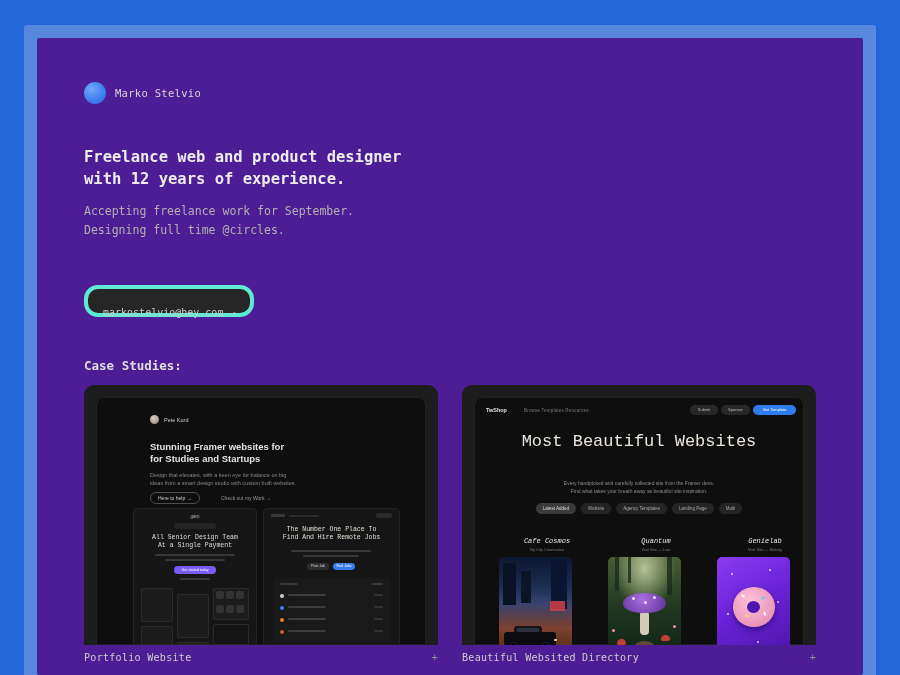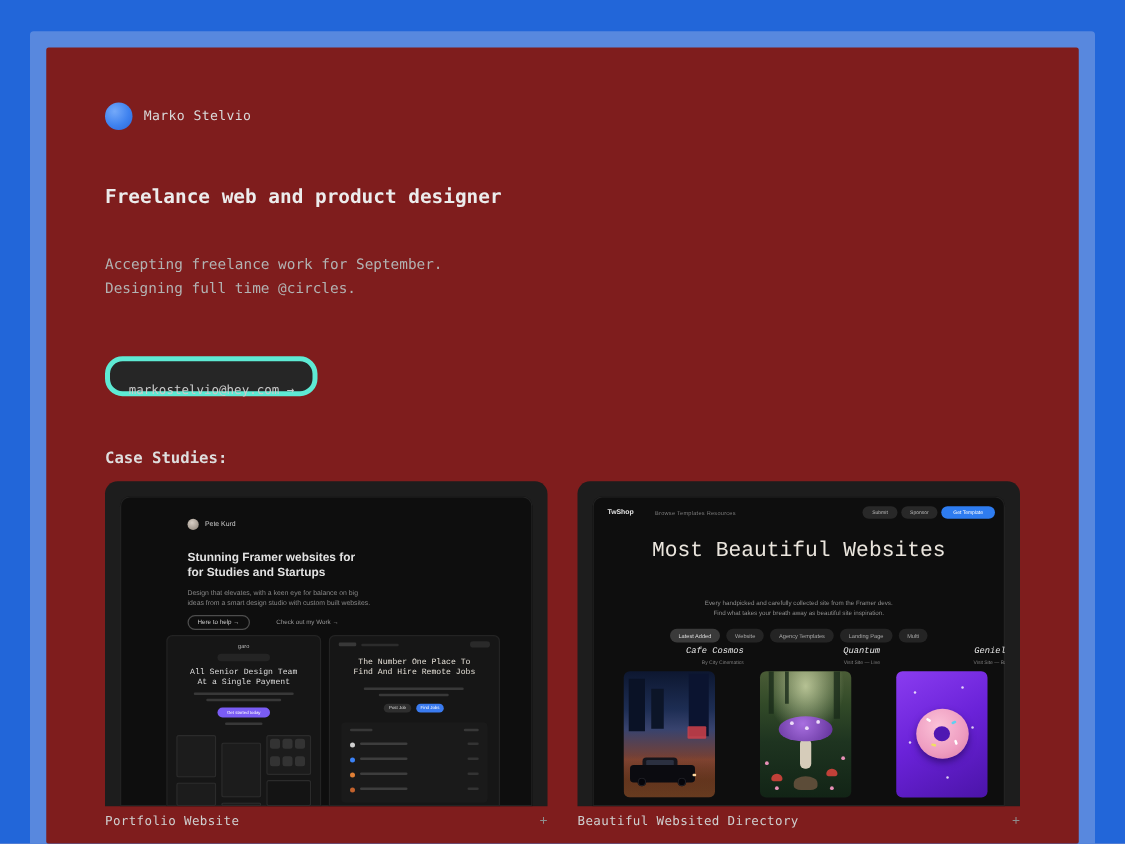--- a/index.html
+++ b/index.html
@@ -1,20 +1,20 @@
 <!DOCTYPE html>
 <html><head>
 <meta charset="utf-8">
 <style>
   * { margin:0; padding:0; box-sizing:border-box; }
   html,body { width:900px; height:675px; overflow:hidden; }
   body { font-family:"DejaVu Sans Mono","Liberation Mono",monospace; }
   #stage { position:absolute; width:900px; height:675px; background:#2266d9; overflow:hidden; }
   #frame-ring { position:absolute; left:24px; top:25px; width:852px; height:660px; background:#5888de; border-radius:3px; }
-  #panel { position:absolute; left:37px; top:38px; width:826px; height:637px; background:#7f1d1d; border-radius:2px; }
+  #panel { position:absolute; left:37px; top:38px; width:826px; height:637px; background:#4c1d95; border-radius:2px; }
 
   .abs { position:absolute; }
 
   
   #avatar { left:47px; top:44px; width:22px; height:22px; border-radius:50%;
             background:radial-gradient(circle at 35% 32%, #74a9f9 0%, #3f82ef 55%, #2a66d8 100%); }
   #profile-name { left:78px; top:49px; font-size:10.5px; color:#d9d9d9; letter-spacing:.3px; }
   #headline { left:47px; top:108px; font-size:15.5px; font-weight:700; color:#ececec; line-height:22px; }
   #status { left:47px; top:164px; font-size:11.5px; color:#b2b2b2; line-height:19px; }
   .pill-btn { position:absolute; height:26px; line-height:24px; padding:12px 15px; border-radius:14px;
@@ -79,21 +79,21 @@
   #dir-submit { right:86px; width:28px; }
   #dir-sponsor { right:54px; width:29px; }
   #dir-template { position:absolute; right:8px; top:8px; width:43px; height:10px; line-height:10px; text-align:center;
                   border-radius:6px; background:#2e7cf0; font-size:4px; color:#fff; }
   #dir-title { top:34px; width:100%; text-align:center; font-size:17px; line-height:21px; color:#eae5dd; }
   #dir-desc { top:82px; width:100%; text-align:center; font-size:5px; line-height:8px; color:#8d8d8d; }
   #dir-filters { top:106px; width:100%; display:flex; justify-content:center; gap:5px; }
   .filter-pill { height:11px; line-height:11px; padding:0 7px; border-radius:6px; background:#242424;
                  font-size:4.5px; color:#a8a8a8; }
   .filter-pill.active { background:#3a3a3a; color:#ddd; }
-  .poster-col { position:absolute; top:120px; width:96px; text-align:right; }
+  .poster-col { position:absolute; top:140px; width:96px; text-align:center; }
   #poster-1 { left:25px; } #poster-2 { left:134px; } #poster-3 { left:243px; }
   .poster-title { font-size:7px; font-style:italic; color:#e8e8e8; }
   .poster-sub { font-size:4px; color:#7d7d7d; margin-top:2px; }
   .poster-img { position:relative; margin-top:5px; width:73px; height:101px; border-radius:5px; overflow:hidden; }
 
   
   #art-city { background:linear-gradient(180deg,#0d1730 0%,#1d2d53 30%,#38436e 46%,#7a4030 70%,#3c1f16 86%,#171010 100%); }
   #art-city .bldg1 { position:absolute; left:4px; top:6px; width:13px; height:42px; background:#0a1226; }
   #art-city .bldg2 { position:absolute; right:5px; top:2px; width:16px; height:50px; background:#0b1430; }
   #art-city .bldg3 { position:absolute; left:22px; top:14px; width:10px; height:32px; background:#0c1528; }
@@ -145,20 +145,21 @@
 <body>
 
 <div id="stage">
   <div id="frame-ring"></div>
   <div id="panel">
 
     <div class="abs" id="avatar"></div>
     <div class="abs" id="profile-name">Marko Stelvio</div>
     <div class="abs" id="headline">
       <div>Freelance web and product designer</div>
+      <div>with 12 years of experience.</div>
     </div>
     <div class="abs" id="status">
       <div>Accepting freelance work for September.</div>
       <div>Designing full time @circles.</div>
     </div>
     <div class="pill-btn" id="email-btn">markostelvio@hey.com →</div>
 
     <div class="abs" id="section-title">Case Studies:</div>
 
     <div class="case-card" id="card-left">

